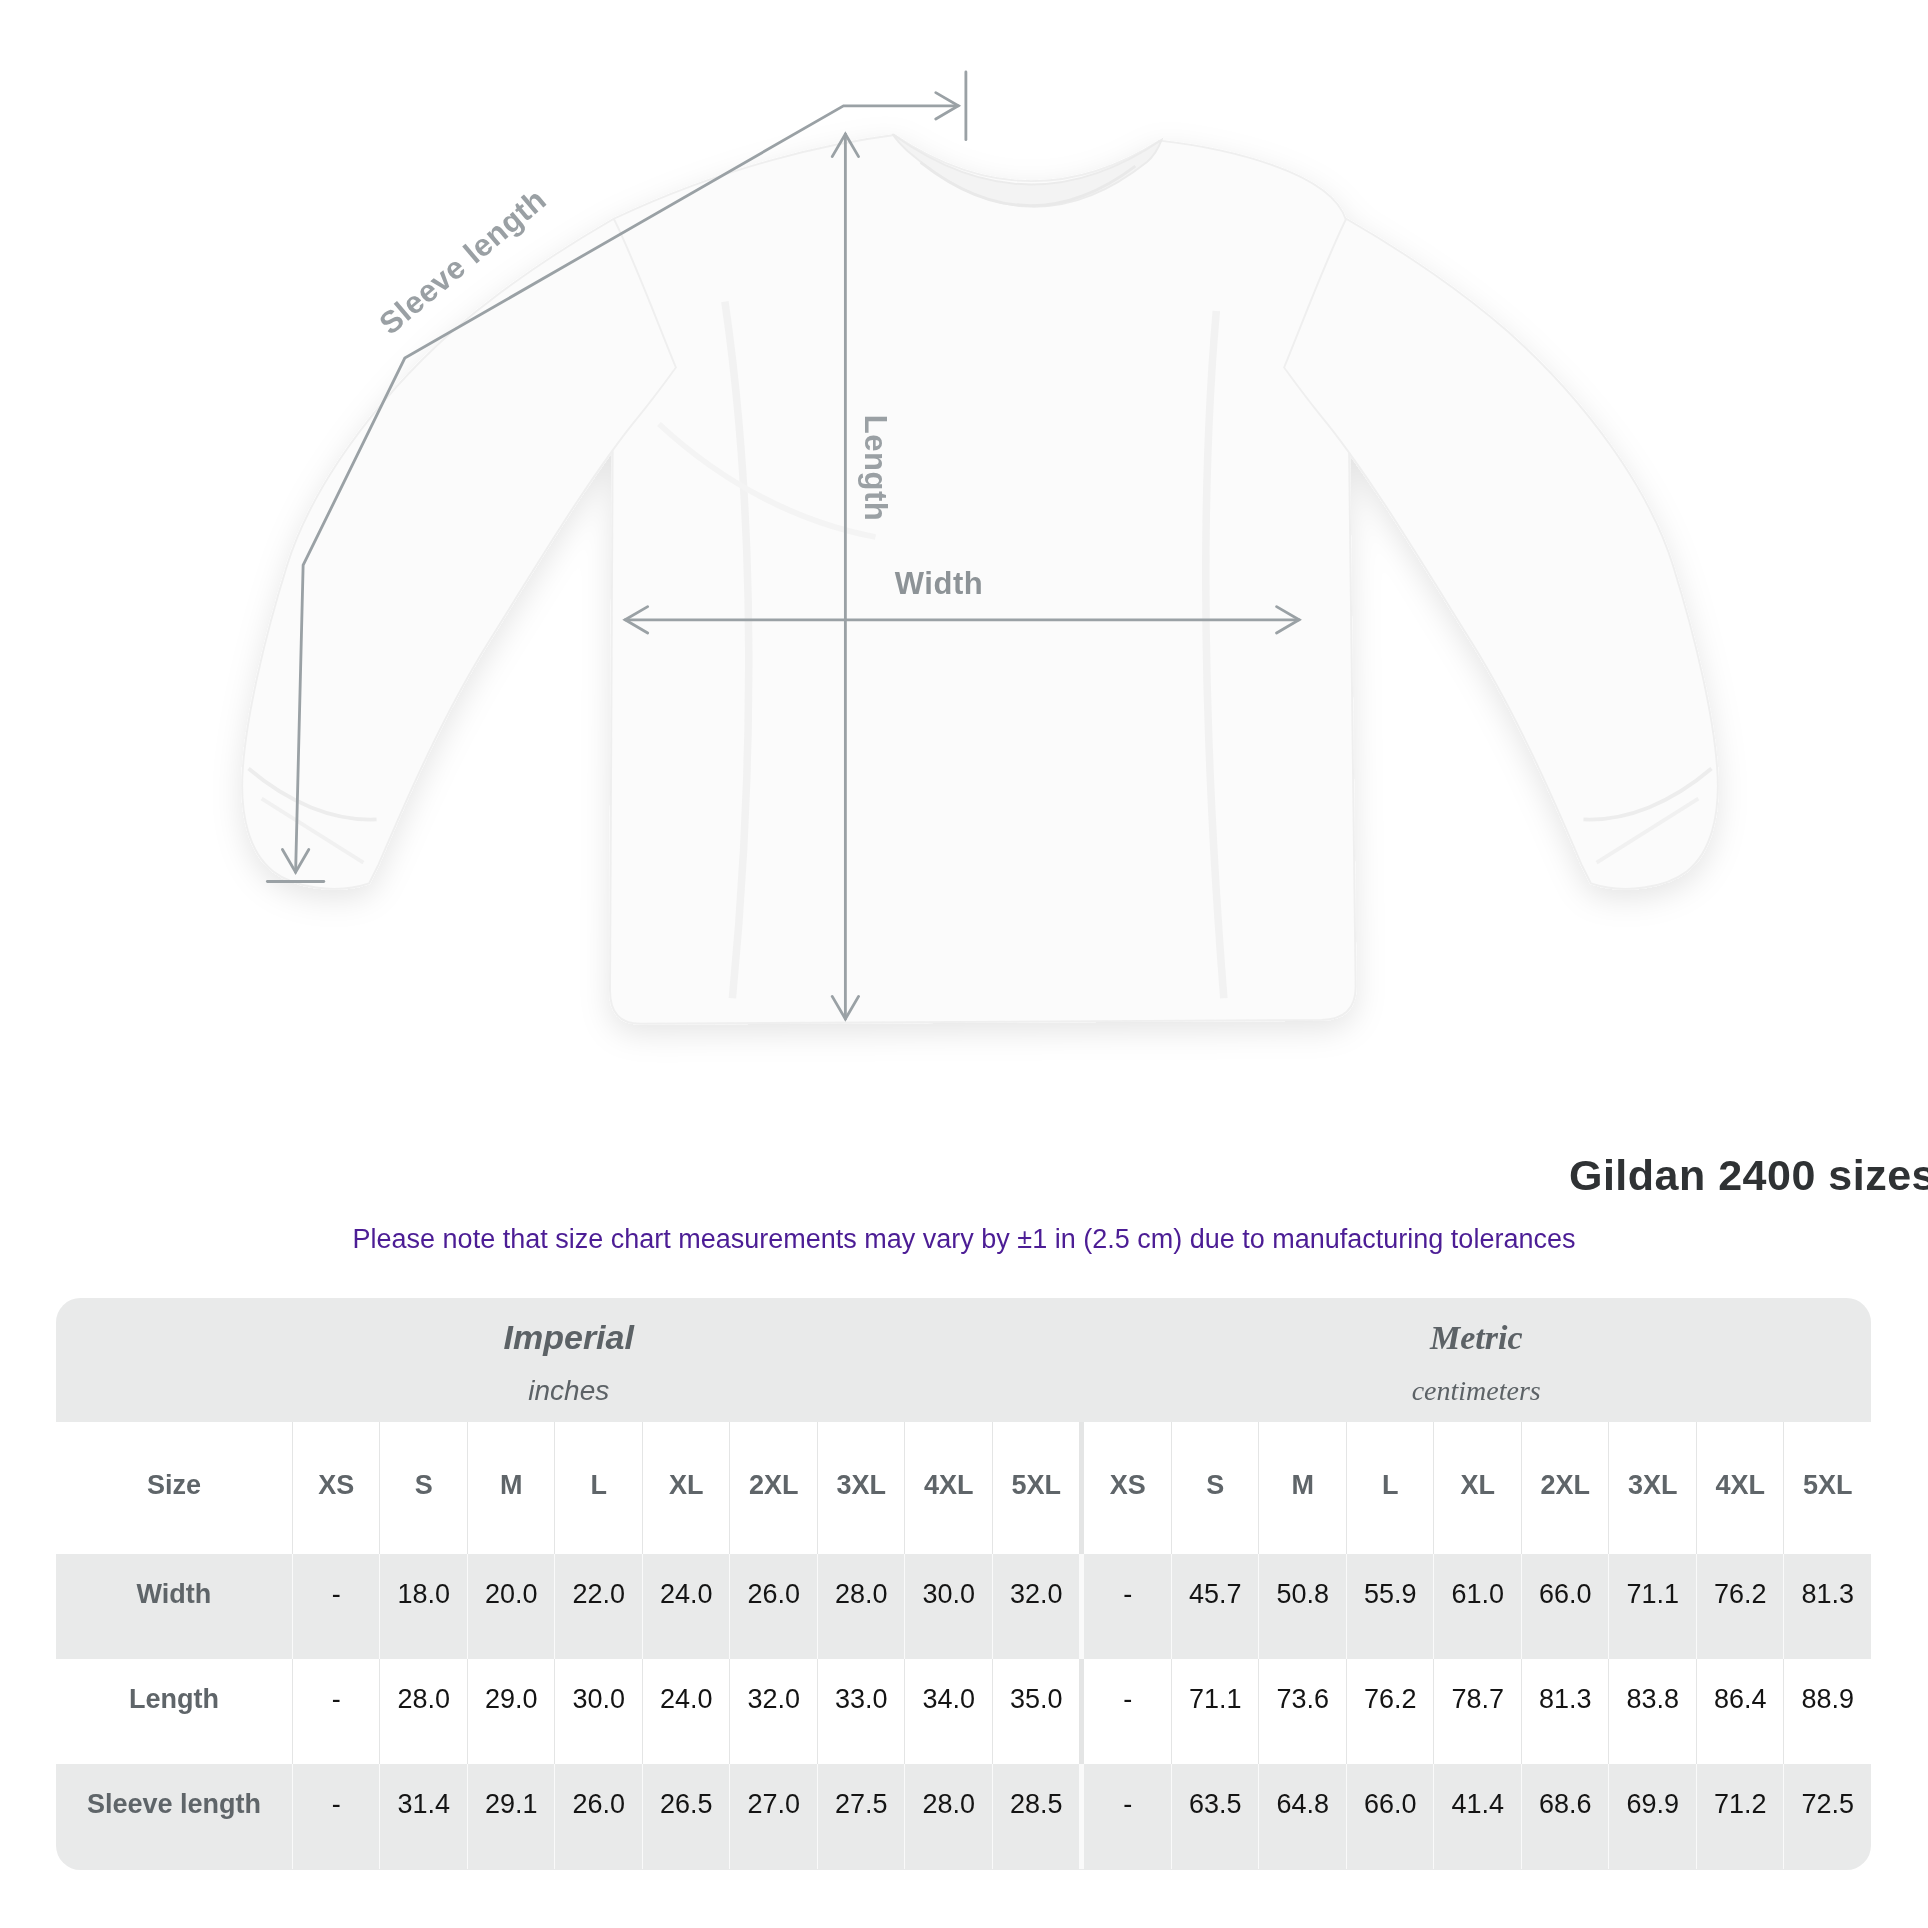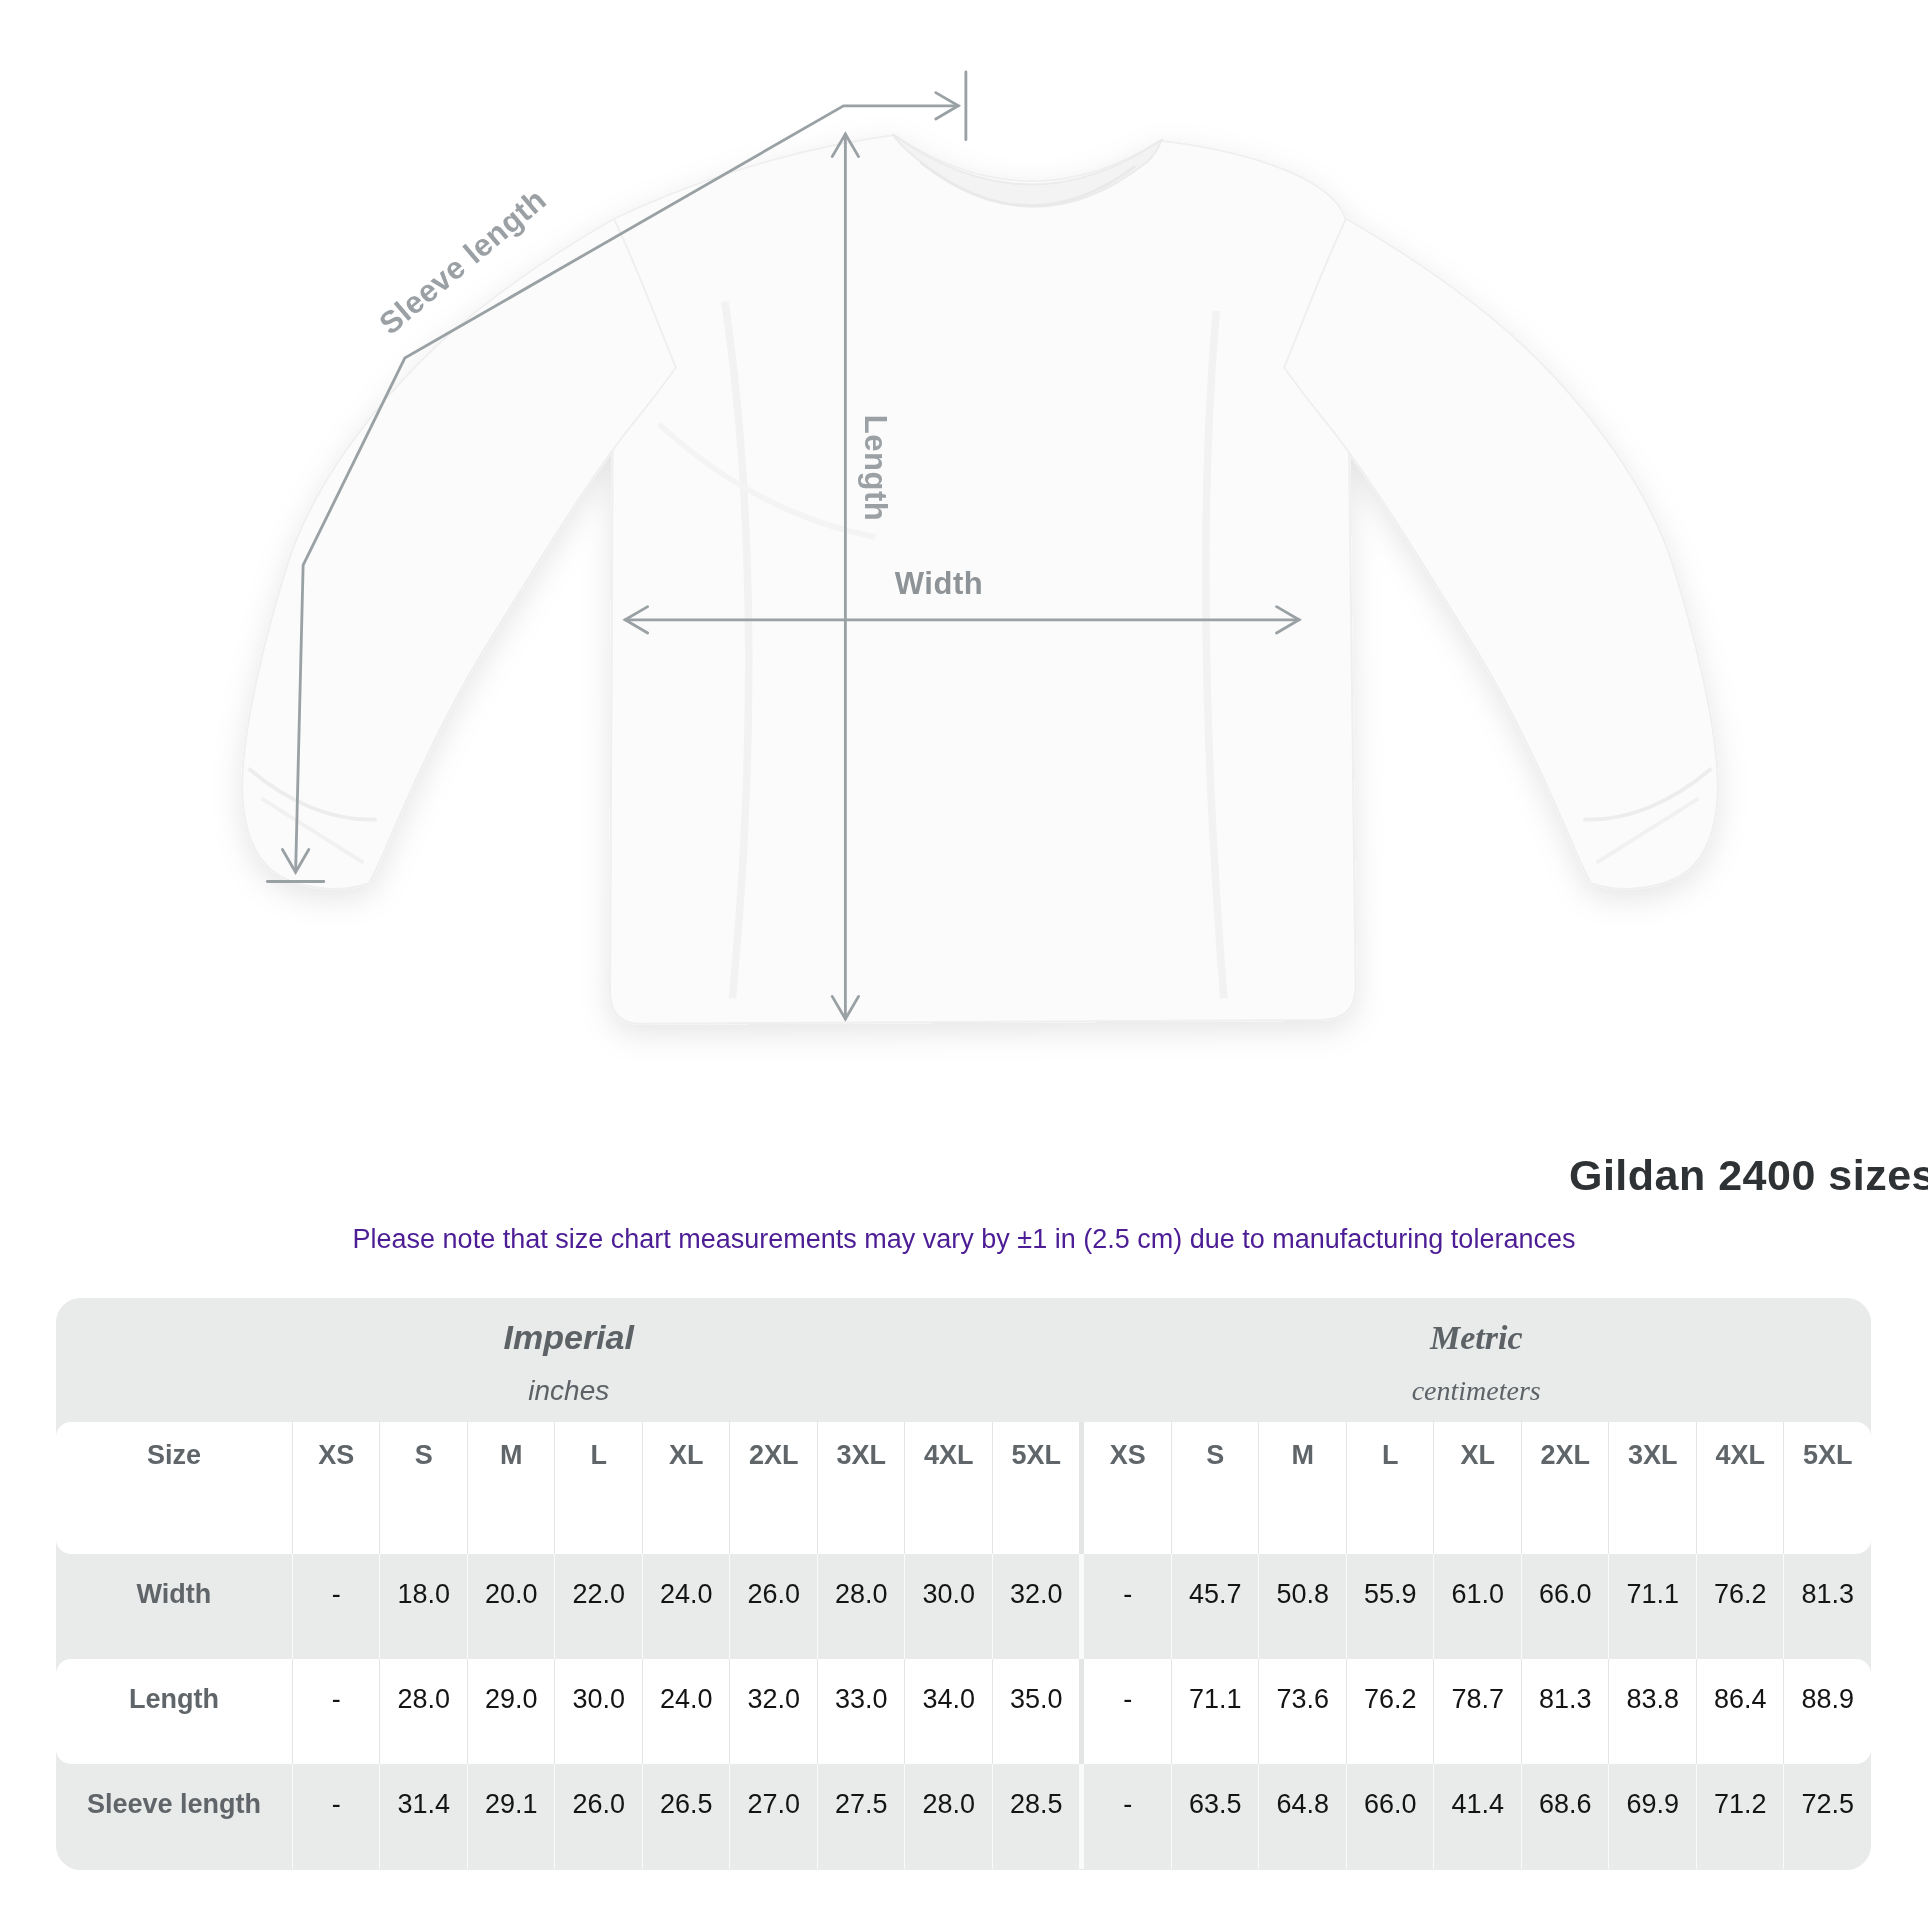--- a/index.html
+++ b/index.html
@@ -18,35 +18,35 @@
   
   .title{position:absolute;left:8px;top:1151px;width:100%;text-align:right;
       font-size:43px;font-weight:bold;color:#2f3234;letter-spacing:0.5px;}
   .subtitle{position:absolute;left:0;top:1224px;width:100%;text-align:center;
       font-size:27px;color:#4c1d95;}
 
   
   .size-table{position:absolute;left:56px;top:1298px;width:1815px;height:572px;
       background:#e9eaea;border-radius:24.5px;overflow:hidden;
       display:flex;flex-direction:column;}
-  .t-row{display:flex;width:100%;border-radius:15px;}
+  .t-row{display:flex;width:100%;}
   .unit-row{height:124px;}
   .unit-group{display:flex;flex-direction:column;align-items:center;padding-top:19px;}
   .unit-group.imperial{flex:0 0 56.5%;}
   .unit-group.metric{flex:0 0 43.5%;font-family:Liberation Serif, serif;}
   .unit-name{font-size:34px;font-weight:bold;font-style:italic;color:#5c6266;line-height:41px;}
   .unit-sub{font-size:28px;font-style:italic;color:#5c6266;margin-top:17px;}
 
   .hdr-row{height:132px;background:#ffffff;}
   .data-row{height:105px;}
   .data-row.last{height:105px;}
   .data-row.white{background:#ffffff;}
 
   .cell{flex:1 1 0;display:flex;justify-content:center;align-items:flex-start;}
-  .hdr-row .cell{padding-top:18px;font-size:27px;font-weight:bold;color:#5f6569;}
+  .hdr-row .cell{padding-top:48px;font-size:27px;font-weight:bold;color:#5f6569;}
   .data-row .cell{padding-top:24.5px;font-size:27px;color:#141414;}
   .label-cell{flex:0 0 13%;font-weight:bold !important;color:#5f6569 !important;}
 
   .hdr-row .cell{border-left:1.9px solid #e4e5e5;}
   .data-row.white .cell{border-left:1.9px solid #e4e5e5;}
   .data-row.gray .cell{border-left:1.9px solid rgba(255,255,255,.75);}
   .t-row .cell:first-child{border-left:none !important;}
   .cell.group-start{border-left-width:5.6px !important;}
 </style>
 </head>

